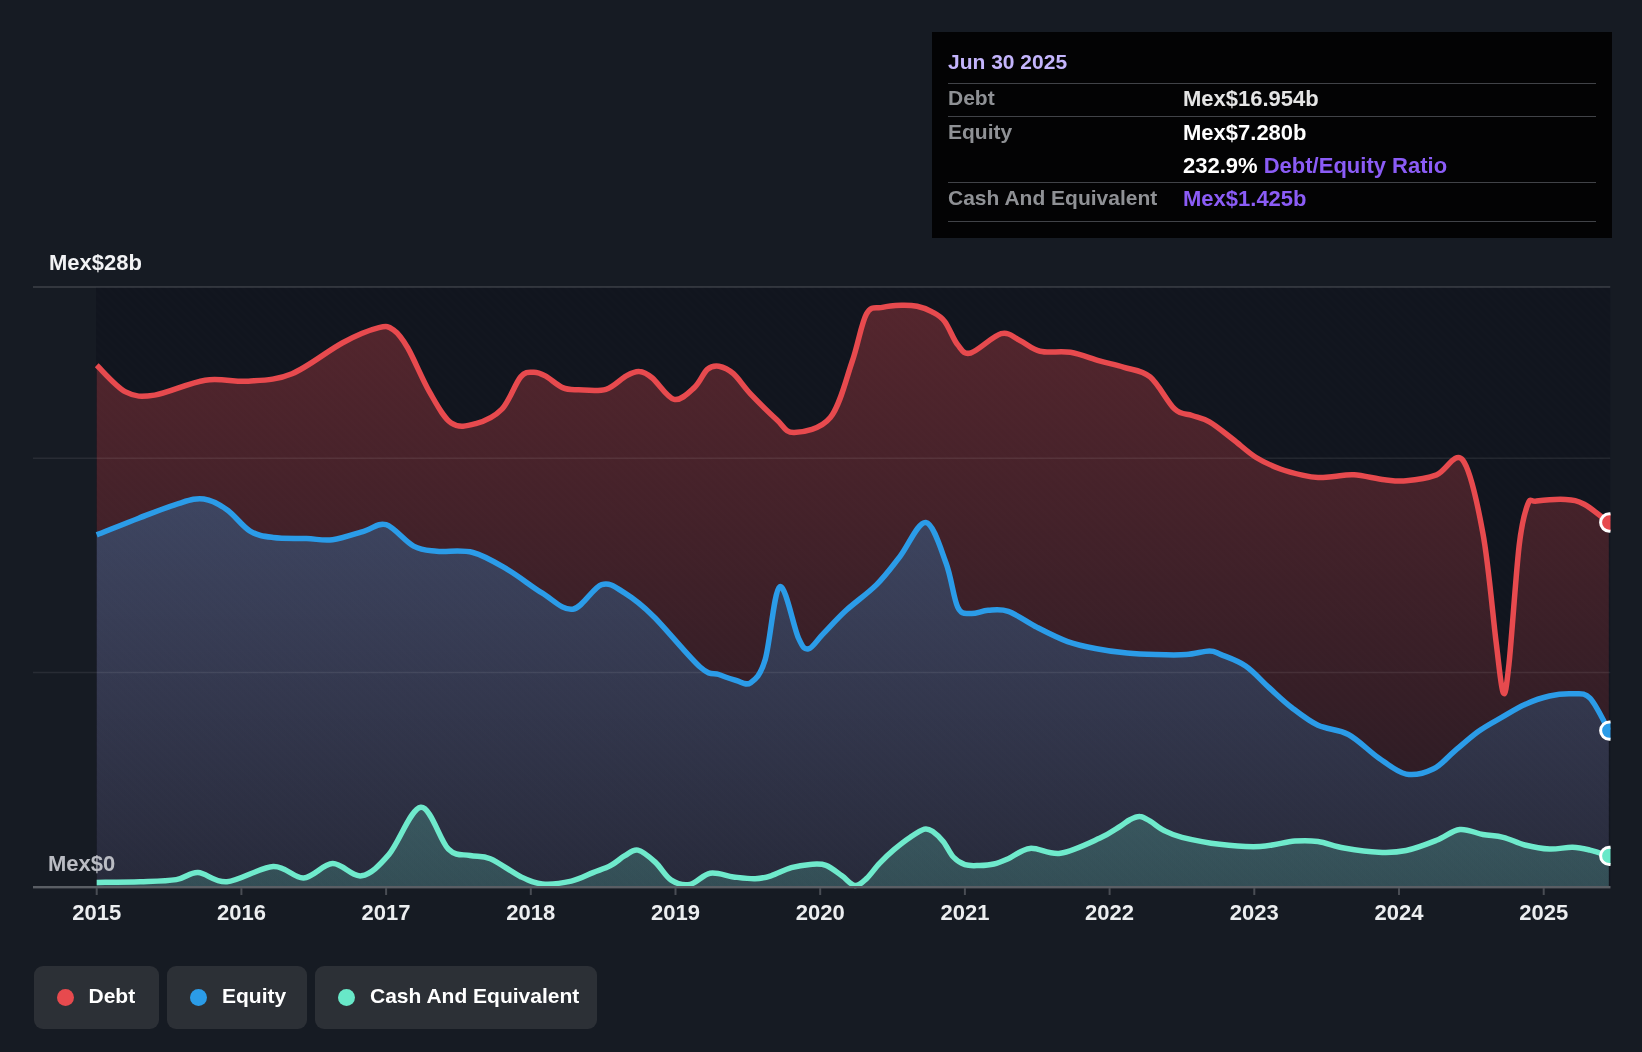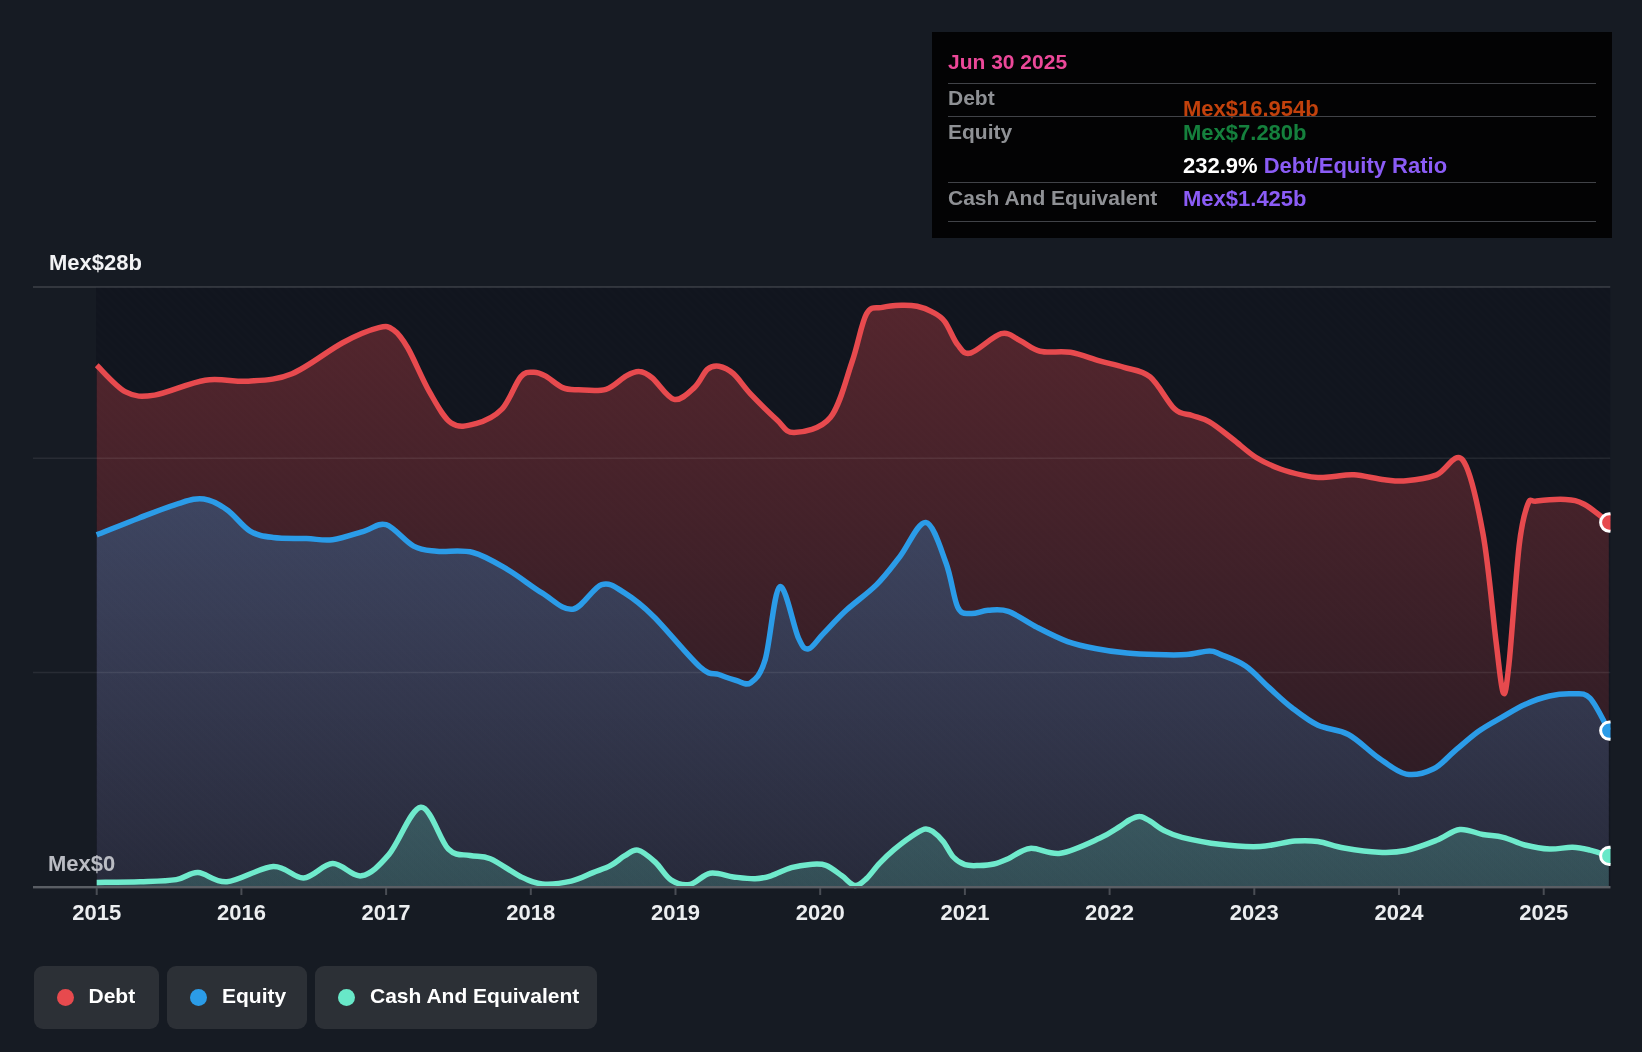--- a/index.html
+++ b/index.html
@@ -71,27 +71,27 @@
     <text x="820.2" y="920" text-anchor="middle" class="yr">2020</text>
     <text x="964.9" y="920" text-anchor="middle" class="yr">2021</text>
     <text x="1109.6" y="920" text-anchor="middle" class="yr">2022</text>
     <text x="1254.3" y="920" text-anchor="middle" class="yr">2023</text>
     <text x="1399.0" y="920" text-anchor="middle" class="yr">2024</text>
     <text x="1543.7" y="920" text-anchor="middle" class="yr">2025</text>
 <text x="49" y="270" class="axlab" fill="#f2f3f5">Mex$28b</text>
 <text x="48" y="871" class="axlab" fill="#babcc3">Mex$0</text>
 </svg>
 <div id="tip">
-  <div style="position:absolute;left:16px;top:18px;color:#ec4899;font-size:21px;font-weight:bold;">Jun 30 2025</div>
+  <div style="position:absolute;left:16px;top:18px;color:#c4b5fd;font-size:21px;font-weight:bold;">Jun 30 2025</div>
   <div class="sep" style="top:51px"></div>
   <div class="lbl" style="top:54px">Debt</div>
-  <div class="val" style="top:64px;color:#c2410c">Mex$16.954b</div>
+  <div class="val" style="top:54px;color:#e5e5e5">Mex$16.954b</div>
   <div class="sep" style="top:84px"></div>
   <div class="lbl" style="top:88px">Equity</div>
-  <div class="val" style="top:88px;color:#15803d">Mex$7.280b</div>
+  <div class="val" style="top:88px;color:#ffffff">Mex$7.280b</div>
   <div class="val" style="top:121px;color:#fff">232.9% <span style="color:#8b5cf6">Debt/Equity Ratio</span></div>
   <div class="sep" style="top:150px"></div>
   <div class="lbl" style="top:154px">Cash And Equivalent</div>
   <div class="val" style="top:154px;color:#8b5cf6">Mex$1.425b</div>
   <div class="sep" style="top:188.5px"></div>
 </div>
 <div class="legbtn" style="left:33.5px;width:125.5px">
     <div class="dot" style="background:#e74a4e"></div>
     <div class="txt">Debt</div>
   </div>

